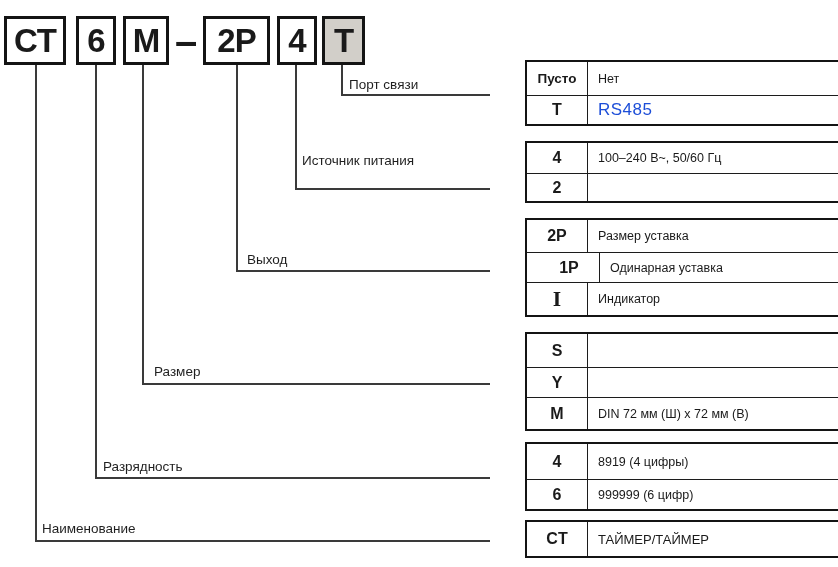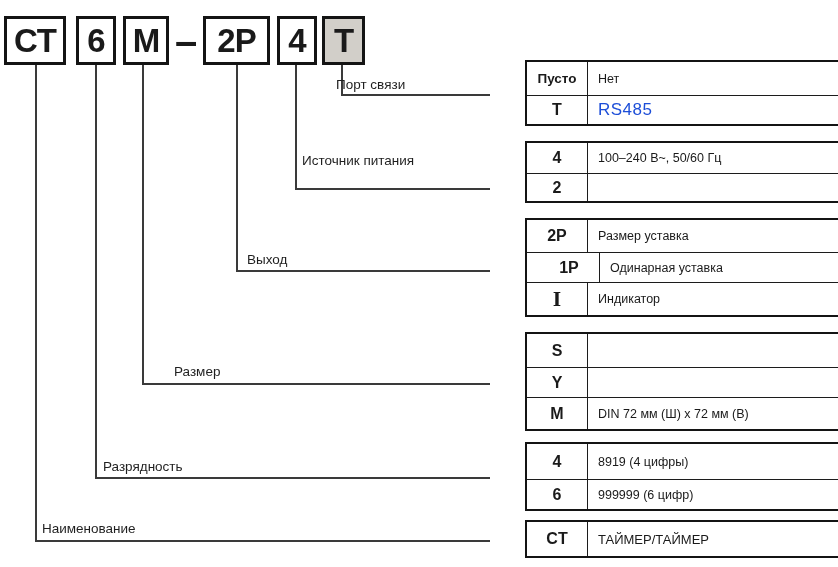--- a/index.html
+++ b/index.html
@@ -81,24 +81,24 @@
 
   <div class="vline" style="left:236px;top:65px;height:207px;"></div>
   <div class="hline" style="left:237px;top:270px;width:253px;"></div>
 
   <div class="vline" style="left:295px;top:65px;height:125px;"></div>
   <div class="hline" style="left:296px;top:188px;width:194px;"></div>
 
   <div class="vline" style="left:341px;top:65px;height:31px;"></div>
   <div class="hline" style="left:342px;top:94px;width:148px;"></div>
 
-  <div class="line-label" style="left:336px;top:78px;">Порт связи</div>
+  <div class="line-label" style="left:349px;top:78px;">Порт связи</div>
   <div class="line-label" style="left:302px;top:154px;">Источник питания</div>
   <div class="line-label" style="left:247px;top:253px;">Выход</div>
-  <div class="line-label" style="left:154px;top:365px;margin-left:20px;">Размер</div>
+  <div class="line-label" style="left:154px;top:365px;">Размер</div>
   <div class="line-label" style="left:103px;top:460px;">Разрядность</div>
   <div class="line-label" style="left:42px;top:522px;">Наименование</div>
 
   <div class="opt-table" style="top:60px;">
     <div class="opt-row" style="height:33px;">
       <div class="opt-key small">Пусто</div>
       <div class="opt-val">Нет</div>
     </div>
     <div class="opt-row" style="height:29px;">
       <div class="opt-key">T</div>

